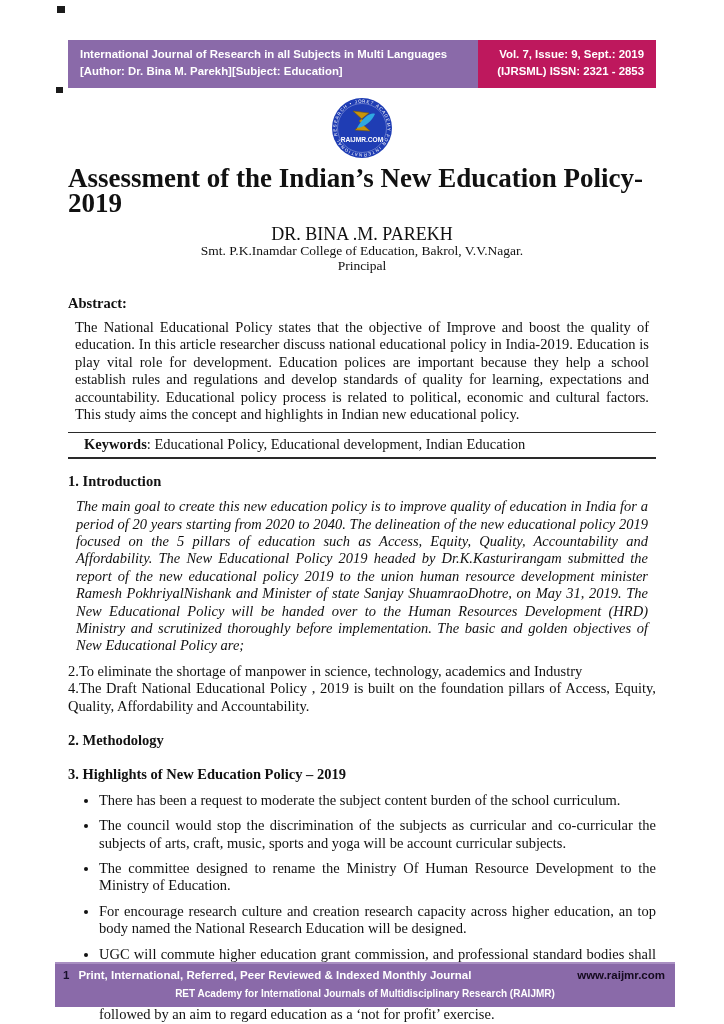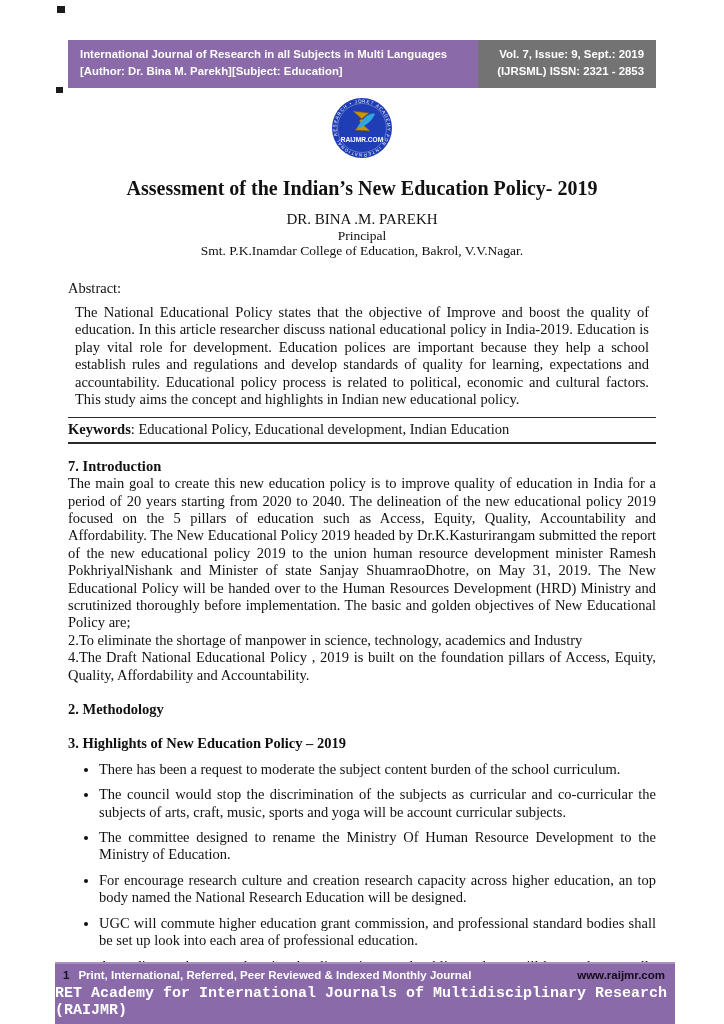--- a/index.html
+++ b/index.html
@@ -9,57 +9,57 @@
   }
   .artifact-mark { position:absolute; background:#1b1b1b; }
   .mark1 { left:57px; top:6px; width:8px; height:7px; }
   .mark2 { left:56px; top:87px; width:7px; height:6px; }
 
   .content { position:absolute; left:68px; top:0; width:588px; font-size:14.5px; line-height:17.4px; }
 
   
   .header-row { margin-top:40px; display:flex; height:48px; font-family:"Liberation Sans", sans-serif; font-weight:bold; font-size:11.4px; line-height:17px; }
   .header-left  { width:398px; background:#8a6aa9; color:#ffffff; padding:6px 0 0 12px; }
-  .header-right { flex:1; background:#737373; color:#ffffff; text-align:right; padding:6px 12px 0 0; }
+  .header-right { flex:1; background:#be185d; color:#ffffff; text-align:right; padding:6px 12px 0 0; }
 
   
   .logo-wrap { margin-top:9px; height:62px; text-align:center; }
 
   
-  .title { margin-top:17px; text-align:center; font-size:20px; line-height:25px; font-weight:bold; }
+  .title { margin-top:7px; font-size:27px; line-height:25px; font-weight:bold; }
   .author-block { margin-top:11px; text-align:center; font-size:13.5px; line-height:15.5px; }
-  .author-name { font-size:15px; }
+  .author-name { font-size:18px; }
 
   
-  .abstract-label { margin-top:21px; font-weight:normal; }
+  .abstract-label { margin-top:21px; font-weight:bold; }
   .abstract-text { text-align:justify; margin:7px; }
 
   .rule-thin  { border:none; border-top:1.6px solid #2a2a2a; margin:9px 0 0 0; }
-  .keywords   { margin:3px 0 3px 0; }
+  .keywords   { margin:3px 0 3px 16px; }
   .rule-thick { border:none; border-top:2.6px solid #2a2a2a; margin:0 0 14px 0; }
 
   .section-heading { font-weight:bold; margin:0; }
   .gap-top { margin-top:17px; }
-  p.body-text { text-align:justify; margin:0; }
+  p.body-text { text-align:justify; margin:8px;font-style:italic; }
   .objective-line { text-align:justify; }
 
   ul.highlights { margin:3px 0 0 0; padding-left:31px; }
   ul.highlights li { text-align:justify; margin-bottom:4.5px;margin-top:8px; }
 
   
   .footer {
     position:absolute; left:55px; top:962px; width:620px; background:#8a6aa9;
     font-family:"Liberation Sans", sans-serif; font-weight:bold; color:#ffffff;
     border-top:2px solid #a98fc2;
   }
   .footer-row1 { display:flex; align-items:center; padding:3px 10px 1px 8px; font-size:11.5px; line-height:17px; }
   .footer-pagenum { color:#17102a; margin-right:9px; }
   .footer-left-text { flex:1; }
   .footer-url { color:#140a1e; }
-  .footer-row2 { font-size:15px; line-height:17px; padding-bottom:5px;font-family:Liberation Mono, monospace; }
+  .footer-row2 { text-align:center; font-size:10px; line-height:17px; padding-bottom:5px; }
 </style>
 </head>
 <body>
 
 <div class="page">
 
   <div class="artifact-mark mark1"></div>
   <div class="artifact-mark mark2"></div>
 
   <div class="content">
@@ -87,32 +87,32 @@
         </text>
         <path d="M22,14 L38,16 L28,24 L39,34 L24,33 L33,24 Z" fill="#c9940a" stroke="#7a5a06" stroke-width="0.6"></path>
         <path d="M26,31 C32,20 40,15 44,17 C41,24 34,30 26,31 Z" fill="#2fa8e1"></path>
         <text x="31" y="45" text-anchor="middle" font-size="6.6" font-weight="bold" fill="#ffffff" font-family="Liberation Sans, sans-serif">RAIJMR.COM</text>
       </svg>
     </div>
 
     <div class="title">Assessment of the Indian’s New Education Policy- 2019</div>
     <div class="author-block">
       <div class="author-name">DR. BINA .M. PAREKH</div>
+      <div>Smt. P.K.Inamdar College of Education, Bakrol, V.V.Nagar.</div>
       <div>Principal</div>
-      <div>Smt. P.K.Inamdar College of Education, Bakrol, V.V.Nagar.</div>
     </div>
 
     <div class="abstract-label">Abstract:</div>
     <p class="abstract-text">The National Educational Policy states that the objective of Improve and boost the quality of education. In this article researcher discuss national educational policy in India-2019. Education is play vital role for development. Education polices are important because they help a school establish rules and regulations and develop standards of quality for learning, expectations and accountability. Educational policy process is related to political, economic and cultural factors. This study aims the concept and highlights in Indian new educational policy.</p>
 
     <hr class="rule-thin">
     <div class="keywords"><b>Keywords</b><span>: Educational Policy, Educational development, Indian Education</span></div>
     <hr class="rule-thick">
 
-    <div class="section-heading">7. Introduction</div>
+    <div class="section-heading">1. Introduction</div>
     <p class="body-text">The main goal to create this new education policy is to improve quality of education in India for a period of 20 years starting from 2020 to 2040. The delineation of the new educational policy 2019 focused on the 5 pillars of education such as Access, Equity, Quality, Accountability and Affordability. The New Educational Policy 2019 headed by Dr.K.Kasturirangam submitted the report of the new educational policy 2019 to the union human resource development minister Ramesh PokhriyalNishank and Minister of state Sanjay ShuamraoDhotre, on May 31, 2019. The New Educational Policy will be handed over to the Human Resources Development (HRD) Ministry and scrutinized thoroughly before implementation. The basic and golden objectives of New Educational Policy are;</p>
     <div class="objective-line">2.To eliminate the shortage of manpower in science, technology, academics and Industry</div>
     <div class="objective-line">4.The Draft National Educational Policy , 2019 is built on the foundation pillars of Access,  Equity, Quality, Affordability and Accountability.</div>
 
     <div class="section-heading gap-top">2. Methodology</div>
 
     <div class="section-heading gap-top">3. Highlights of New Education Policy – 2019</div>
     <ul class="highlights">
       <li>There has been a request to moderate the subject content burden of the school curriculum.</li>
       <li>The council would stop the discrimination of the subjects as curricular and co-curricular the subjects of arts, craft, music, sports and yoga will be account curricular subjects.</li>

